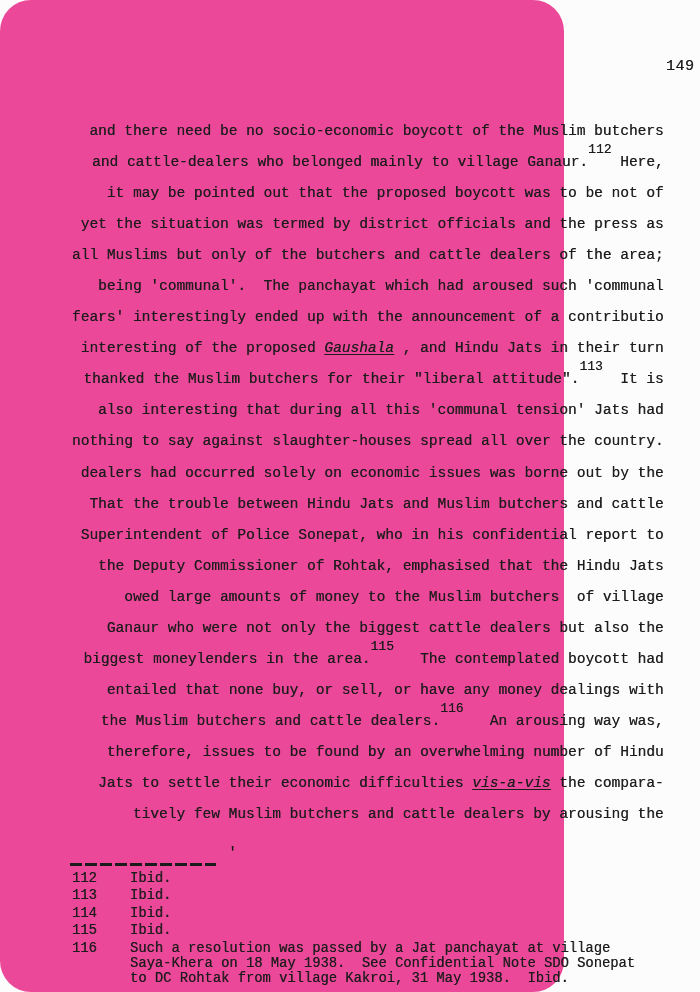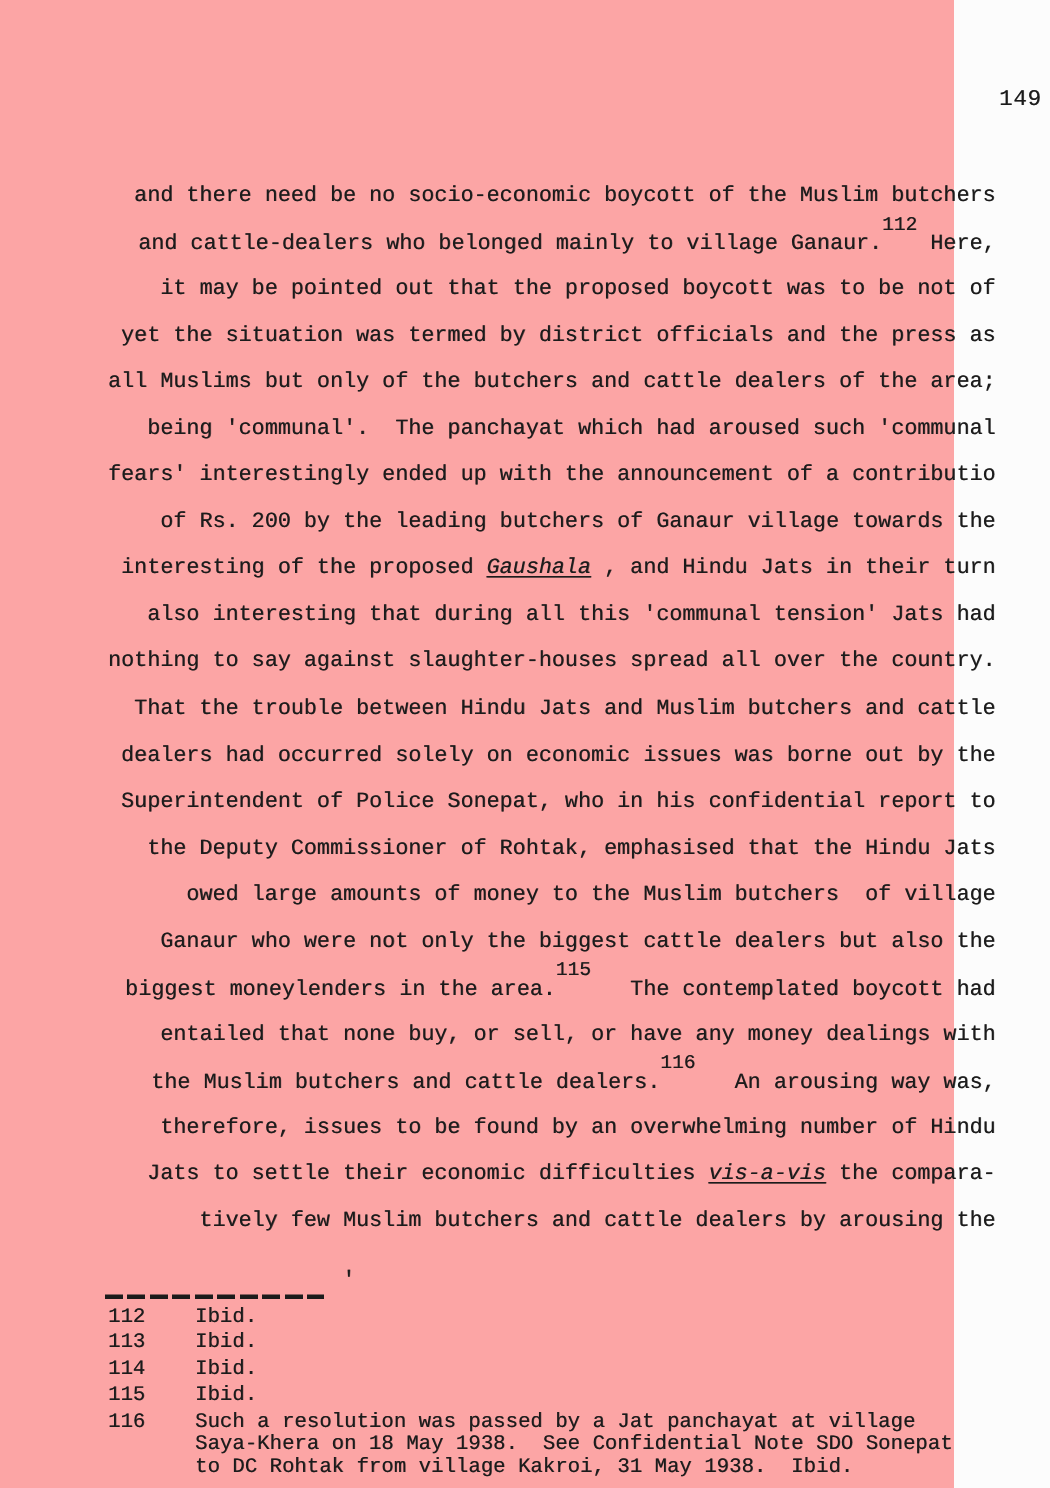--- a/index.html
+++ b/index.html
@@ -5,23 +5,24 @@
   html, body { margin: 0; padding: 0; }
   body {
     width: 700px; height: 992px;
     background: #fcfcfc;
     font-family: "Liberation Mono", "DejaVu Sans Mono", monospace;
     color: #1b1b1b;
     overflow: hidden;
   }
   .page {
     position: relative;
-    width: 636px; height: 992px;
-    background: #fca5a5;
+    width: 564px; height: 992px;
+    background: #ec4899;
     text-shadow: 0.35px 0 0 rgba(27,27,27,0.65);
+    border-radius: 31px;
   }
   .page-number {
     position: absolute; left: 666px; top: 58px;
     font-size: 15px; letter-spacing: 0.5px;
   }
   .body-text {
     position: absolute; left: 72px; top: 116px;
     font-size: 14.5px; line-height: 31.05px;
   }
   .line { white-space: pre; height: 31.05px; text-align: right; }
@@ -50,26 +51,26 @@
 <div class="page">
   <div class="page-number">149</div>
   <div class="body-text" id="body-text">
       <div class="line"><span>and there need be no socio-economic boycott of the Muslim butchers</span></div>
       <div class="line"><span>and cattle-dealers who belonged mainly to village Ganaur.</span><span class="sup">112</span><span> Here,</span></div>
       <div class="line"><span>it may be pointed out that the proposed boycott was to be not of</span></div>
       <div class="line"><span>yet the situation was termed by district officials and the press as</span></div>
       <div class="line"><span>all Muslims but only of the butchers and cattle dealers of the area;</span></div>
       <div class="line"><span>being 'communal'.  The panchayat which had aroused such 'communal</span></div>
       <div class="line"><span>fears' interestingly ended up with the announcement of a contributio</span></div>
-      <div class="line"><span>of Rs. 200 by the leading butchers of Ganaur village towards the</span></div>
       <div class="line"><span>interesting of the proposed </span><span class="u">Gaushala</span><span> , and Hindu Jats in their turn</span></div>
+      <div class="line"><span>thanked the Muslim butchers for their "liberal attitude".</span><span class="sup">113</span><span>  It is</span></div>
       <div class="line"><span>also interesting that during all this 'communal tension' Jats had</span></div>
       <div class="line"><span>nothing to say against slaughter-houses spread all over the country.</span></div>
+      <div class="line"><span>dealers had occurred solely on economic issues was borne out by the</span></div>
       <div class="line"><span>That the trouble between Hindu Jats and Muslim butchers and cattle</span></div>
-      <div class="line"><span>dealers had occurred solely on economic issues was borne out by the</span></div>
       <div class="line"><span>Superintendent of Police Sonepat, who in his confidential report to</span></div>
       <div class="line"><span>the Deputy Commissioner of Rohtak, emphasised that the Hindu Jats</span></div>
       <div class="line"><span>owed large amounts of money to the Muslim butchers  of village</span></div>
       <div class="line"><span>Ganaur who were not only the biggest cattle dealers but also the</span></div>
       <div class="line"><span>biggest moneylenders in the area.</span><span class="sup">115</span><span>   The contemplated boycott had</span></div>
       <div class="line"><span>entailed that none buy, or sell, or have any money dealings with</span></div>
       <div class="line"><span>the Muslim butchers and cattle dealers.</span><span class="sup">116</span><span>   An arousing way was,</span></div>
       <div class="line"><span>therefore, issues to be found by an overwhelming number of Hindu</span></div>
       <div class="line"><span>Jats to settle their economic difficulties </span><span class="u">vis-a-vis</span><span> the compara-</span></div>
       <div class="line"><span>tively few Muslim butchers and cattle dealers by arousing the</span></div>

